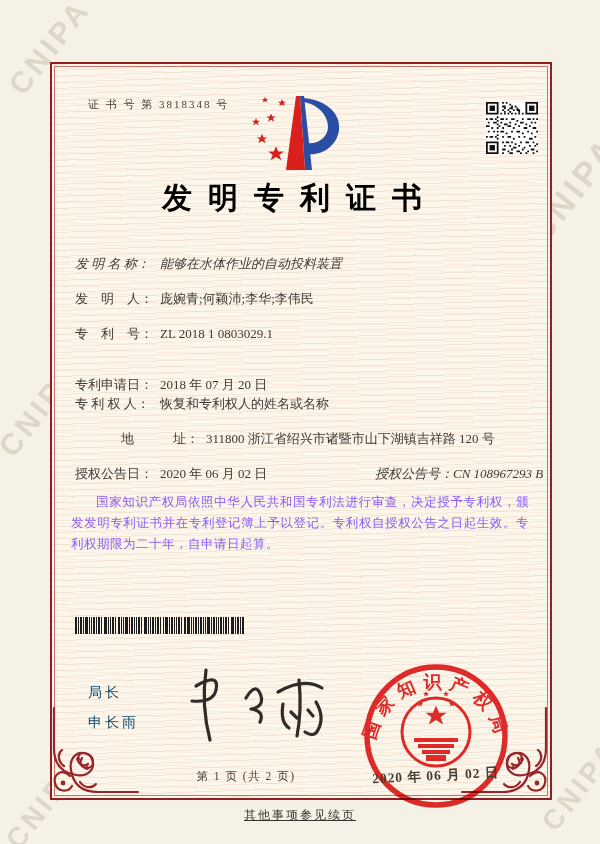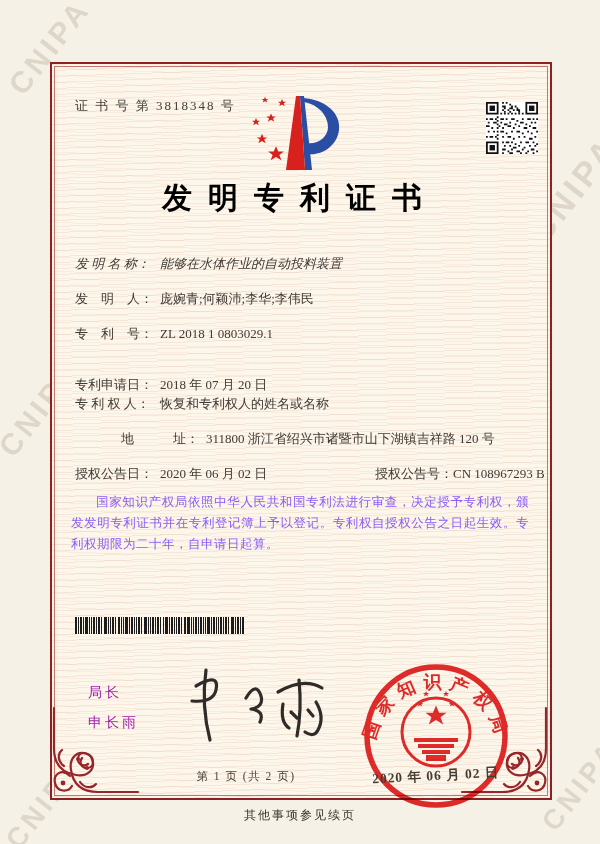--- a/index.html
+++ b/index.html
@@ -13,44 +13,44 @@
 
   
   .frame{position:absolute;left:50px;top:62px;width:498px;height:734px;
          border:2px solid #8c2022;
          background:
            repeating-linear-gradient(178deg, rgba(208,150,121,0.16) 0 1px, rgba(0,0,0,0) 1px 6px),
            repeating-linear-gradient(182deg, rgba(208,150,121,0.10) 0 1px, rgba(0,0,0,0) 1px 7px),
            #fcf6eb;}
   .frame-inner{position:absolute;left:2px;top:2px;right:2px;bottom:2px;border:1px solid #c4766a;}
 
-  .cert-no{position:absolute;left:75px;top:97px;font-size:13px;letter-spacing:2px;color:#45403a;}
+  .cert-no{position:absolute;left:88px;top:97px;font-size:11px;letter-spacing:2px;color:#45403a;}
   .logo{position:absolute;left:248px;top:90px;}
   .qr{position:absolute;left:486px;top:102px;}
   .title{position:absolute;left:0;top:178px;width:600px;text-align:center;
          font-size:30px;font-weight:600;letter-spacing:16px;color:#000000;}
 
   .row{position:absolute;left:75px;width:460px;font-size:13px;color:#3f3a35;white-space:nowrap;}
   .row .lab{display:inline-block;width:85px;white-space:nowrap;}
-  .grant2{position:absolute;left:300px;top:0;}
+  .grant2{position:absolute;left:300px;top:0;font-style:italic;}
 
   .paras{position:absolute;left:71px;top:492px;width:458px;}
   .paras p{margin:0 0 2px 0;font-size:12.5px;line-height:21px;text-align:justify;
            text-indent:2em;color:#8b5cf6;letter-spacing:0.5px;}
 
   .barcode{position:absolute;left:75px;top:617px;}
   .director{position:absolute;left:88px;top:684px;font-family:"Liberation Sans",sans-serif;
-            font-size:14px;color:#a21caf;letter-spacing:3px;}
+            font-size:14px;color:#0c4a6e;letter-spacing:3px;}
   .director div{margin-bottom:12px;}
   .sig{position:absolute;left:150px;top:650px;}
   .seal{position:absolute;left:360px;top:660px;mix-blend-mode:multiply;opacity:.93;}
   .pageinfo{position:absolute;left:0;top:769px;width:492px;text-align:center;
             font-size:11.5px;letter-spacing:1.5px;color:#4a423a;}
   .footnote{position:absolute;left:0;top:807px;width:600px;text-align:center;
-            font-size:12px;letter-spacing:2px;color:#38332e;}
+            font-size:12px;letter-spacing:2px;color:#38332e;text-decoration:underline;}
   .corner{position:absolute;}
 </style>
 </head>
 <body>
 
 <div class="page">
 
   <div class="wm" style="left:-6px;top:30px;font-size:30px;">CNIPA</div>
   <div class="wm" style="left:168px;top:118px;font-size:26px;">CNIPA</div>
   <div class="wm" style="left:512px;top:170px;font-size:34px;">CNIPA</div>

